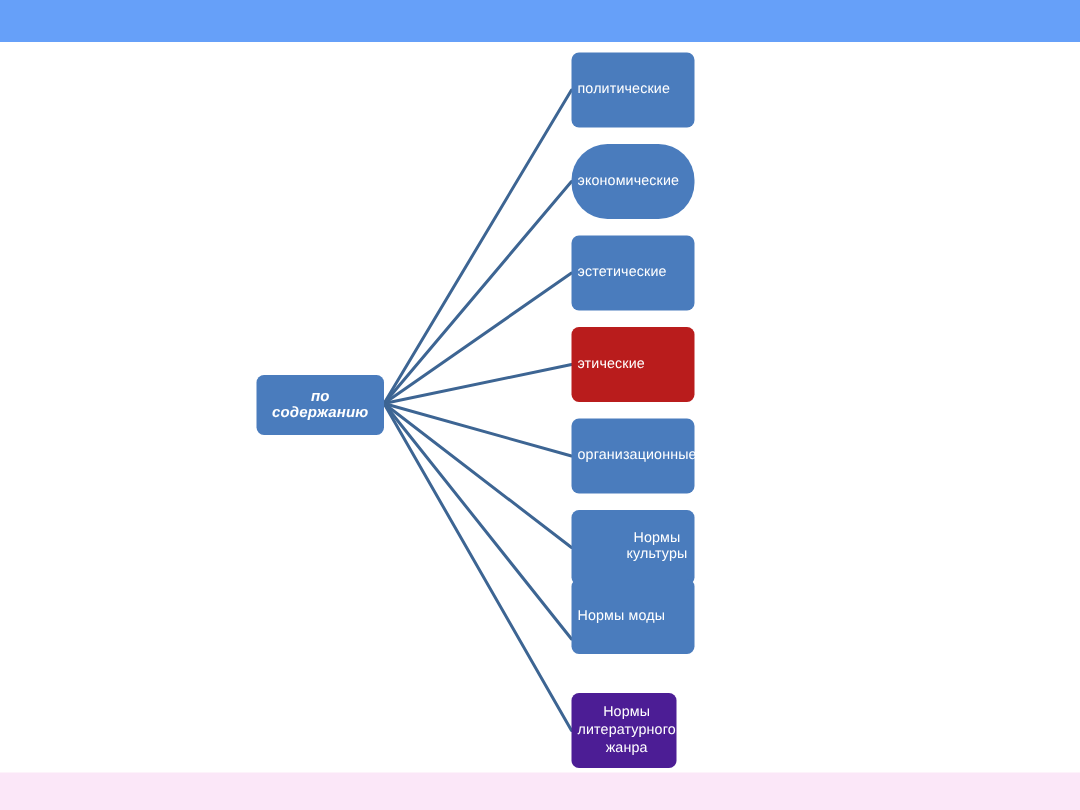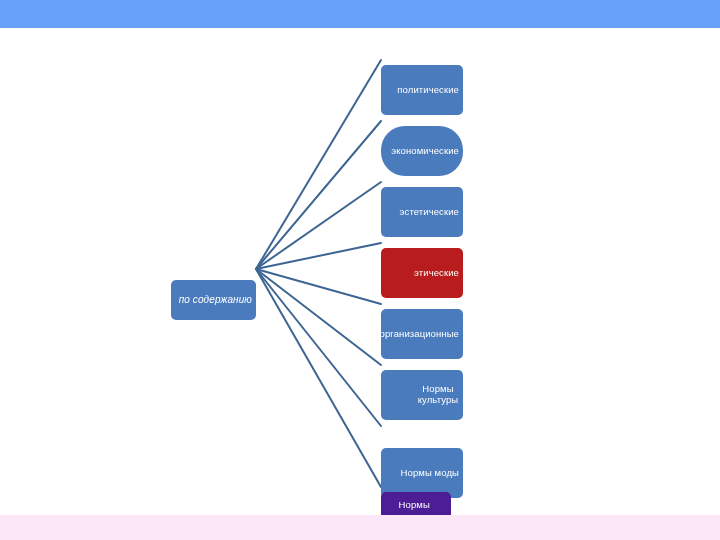--- a/index.html
+++ b/index.html
@@ -46,32 +46,32 @@
     width: 720px;
     height: 540px;
     pointer-events: none;
   }
   .node {
     position: absolute;
     box-sizing: border-box;
     border-radius: 5px;
     display: flex;
     align-items: center;
-    justify-content: flex-end;
+    justify-content: flex-start;
     text-align: center;
     color: #ffffff;
     line-height: 1.12;
     padding: 2px 4px;
     letter-spacing: 0.1px;
-    margin-top: 30px;
     -webkit-font-smoothing: antialiased;
   }
   .node-root {
     font-size: 10px;
     font-style: italic;
+    font-weight: bold;
   }
   .node-leaf {
     font-size: 9.5px;
   }
   .node-leaf.multiline {
     line-height: 1.25;
   }
 </style>
 </head>
 <body>
@@ -108,21 +108,21 @@
       </div>
       <div class="node node-leaf" style="left: 381px; top: 218px; width: 82px; height: 50px; background: #b91c1c; color: rgb(255, 255, 255);">
         <span>этические</span>
       </div>
       <div class="node node-leaf" style="left: 381px; top: 279px; width: 82px; height: 50px; background: rgb(74, 124, 189); color: rgb(255, 255, 255);">
         <span>организационные</span>
       </div>
       <div class="node node-leaf" style="left: 381px; top: 340px; width: 82px; height: 50px; background: rgb(74, 124, 189); color: rgb(255, 255, 255); padding-left: 36px;">
         <span>Нормы культуры</span>
       </div>
-      <div class="node node-leaf" style="left: 381px; top: 418px; width: 82px; height: 50px; background: rgb(74, 124, 189); color: rgb(255, 255, 255);">
+      <div class="node node-leaf" style="left: 381px; top: 386px; width: 82px; height: 50px; background: rgb(74, 124, 189); color: rgb(255, 255, 255);">
         <span>Нормы моды</span>
       </div>
       <div class="node node-leaf multiline" style="left: 381px; top: 462px; width: 70px; height: 50px; background: #4c1d95; color: rgb(255, 255, 255);">
         <span>Нормы<br>литературного<br>жанра</span>
       </div>
     </div>
 
   <div class="band" id="bottom-band" style="background: rgb(251, 231, 248); height: 25px; top: 515px;"></div>
 
 </div>

